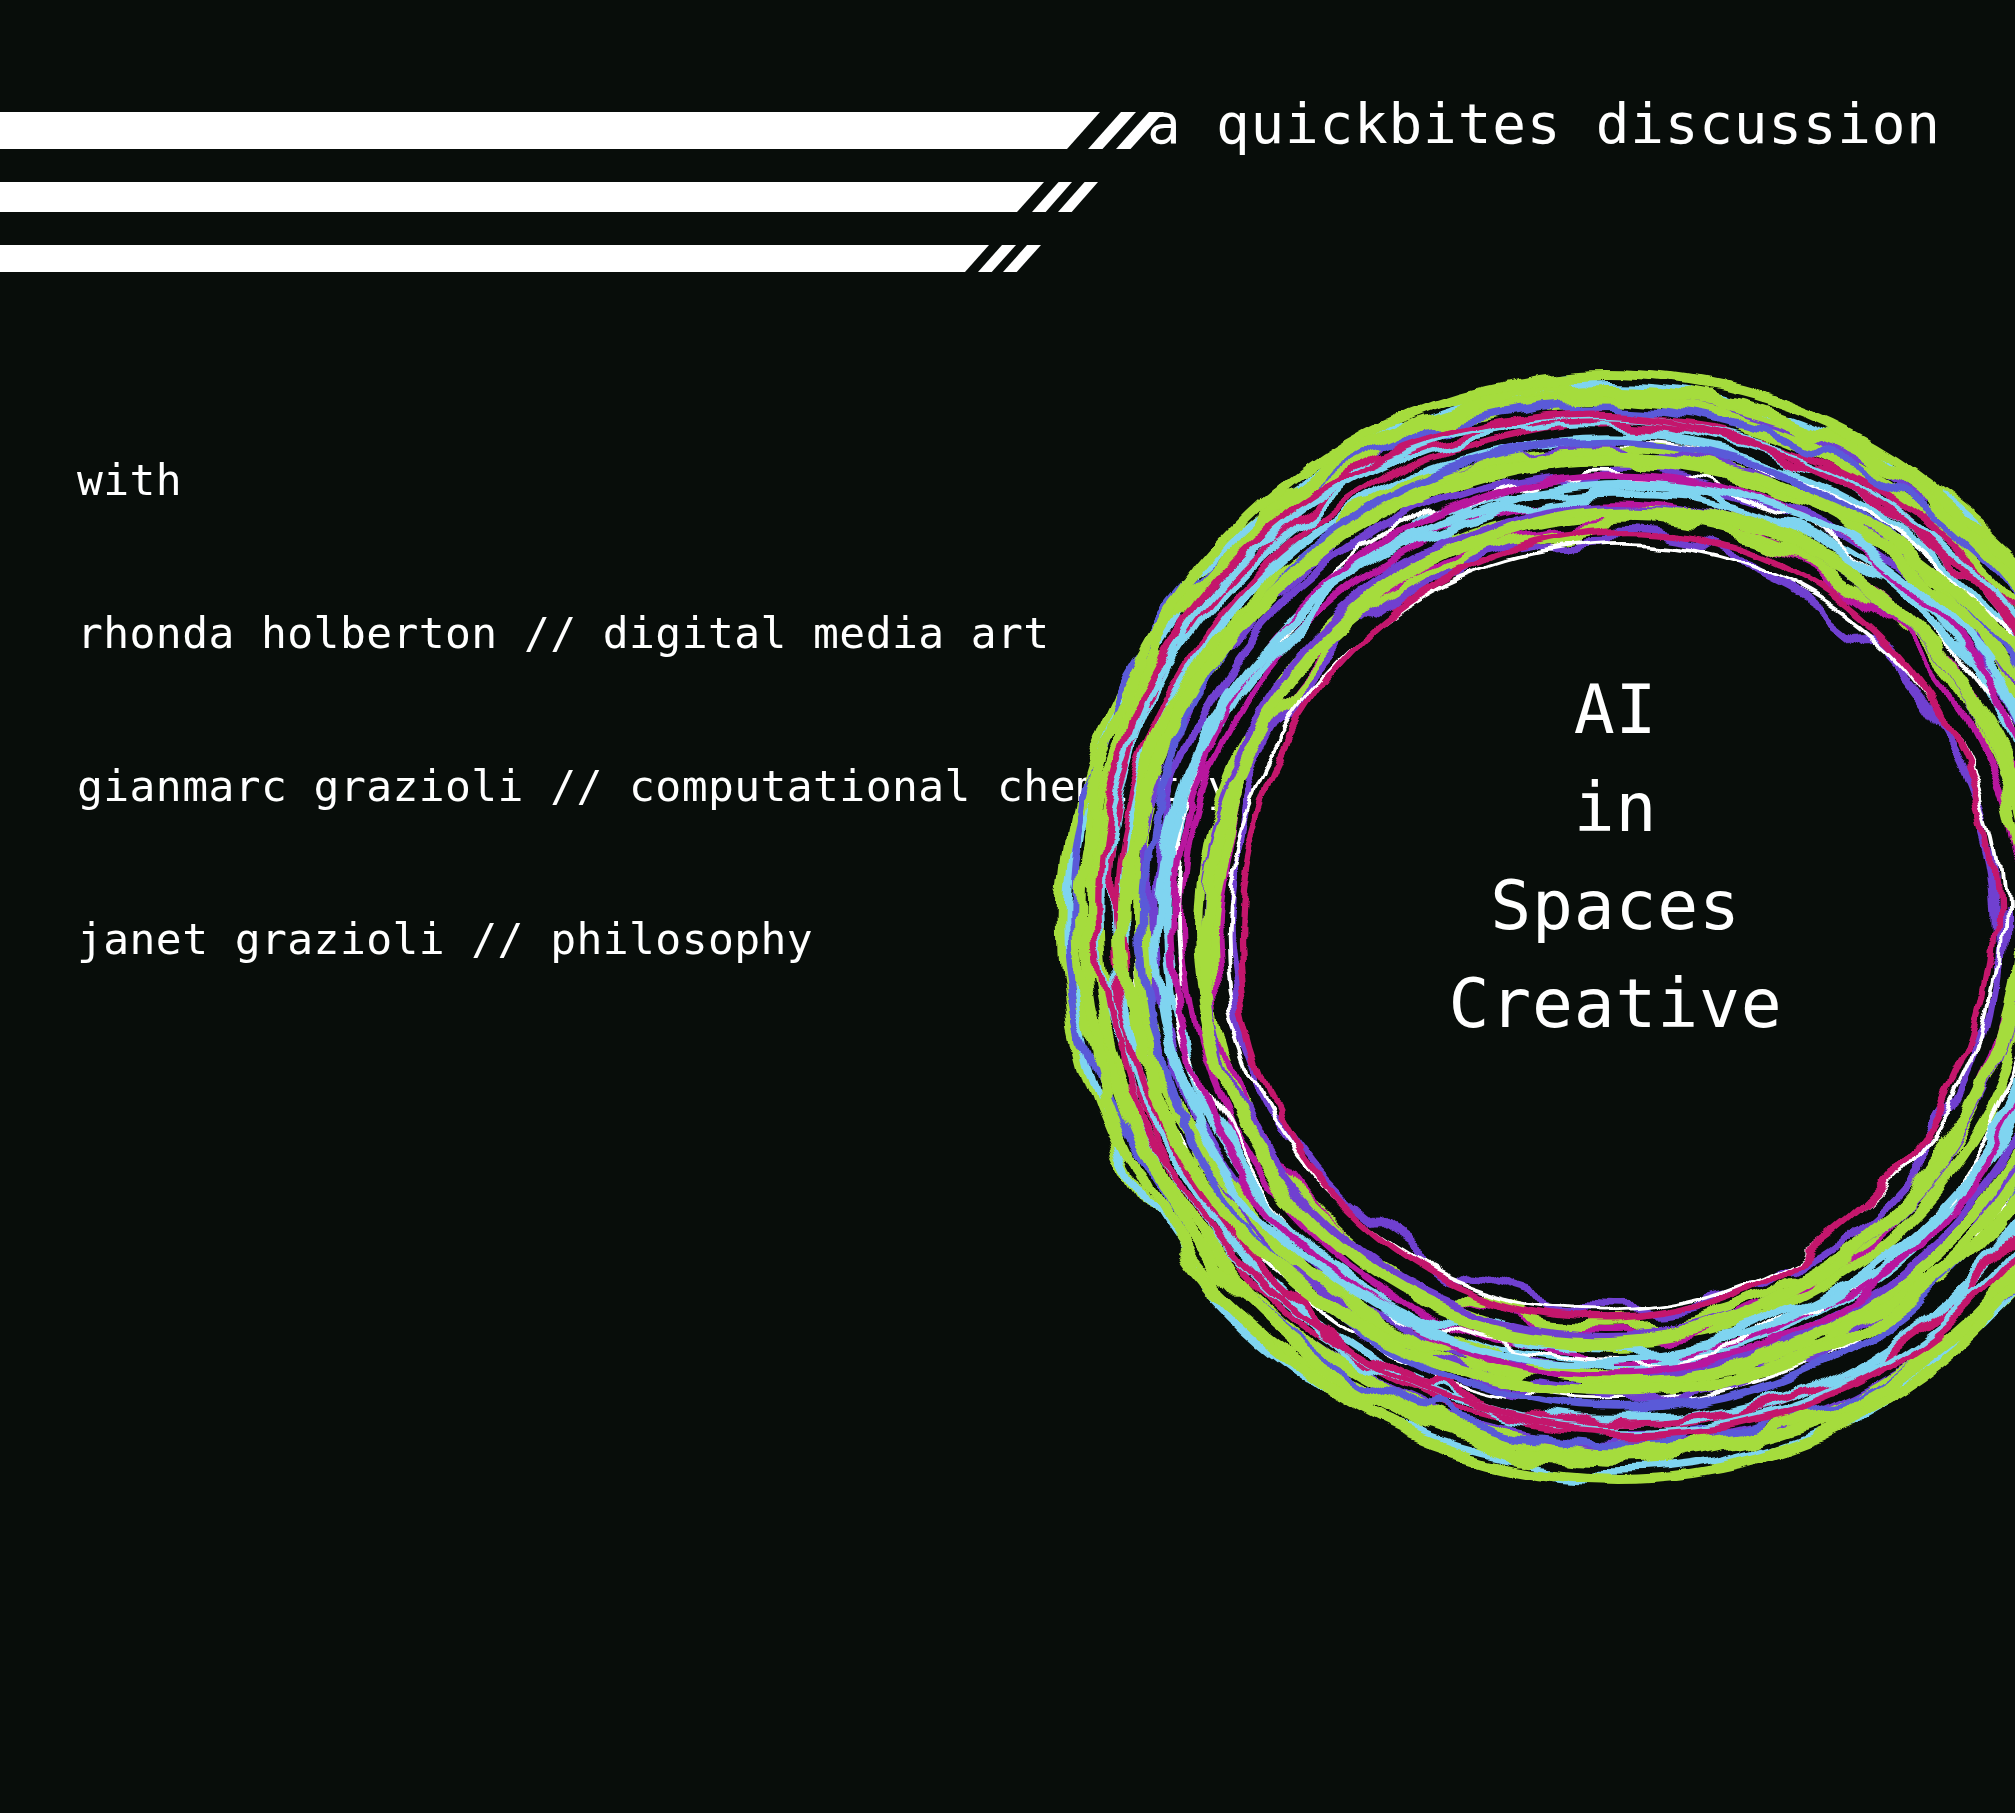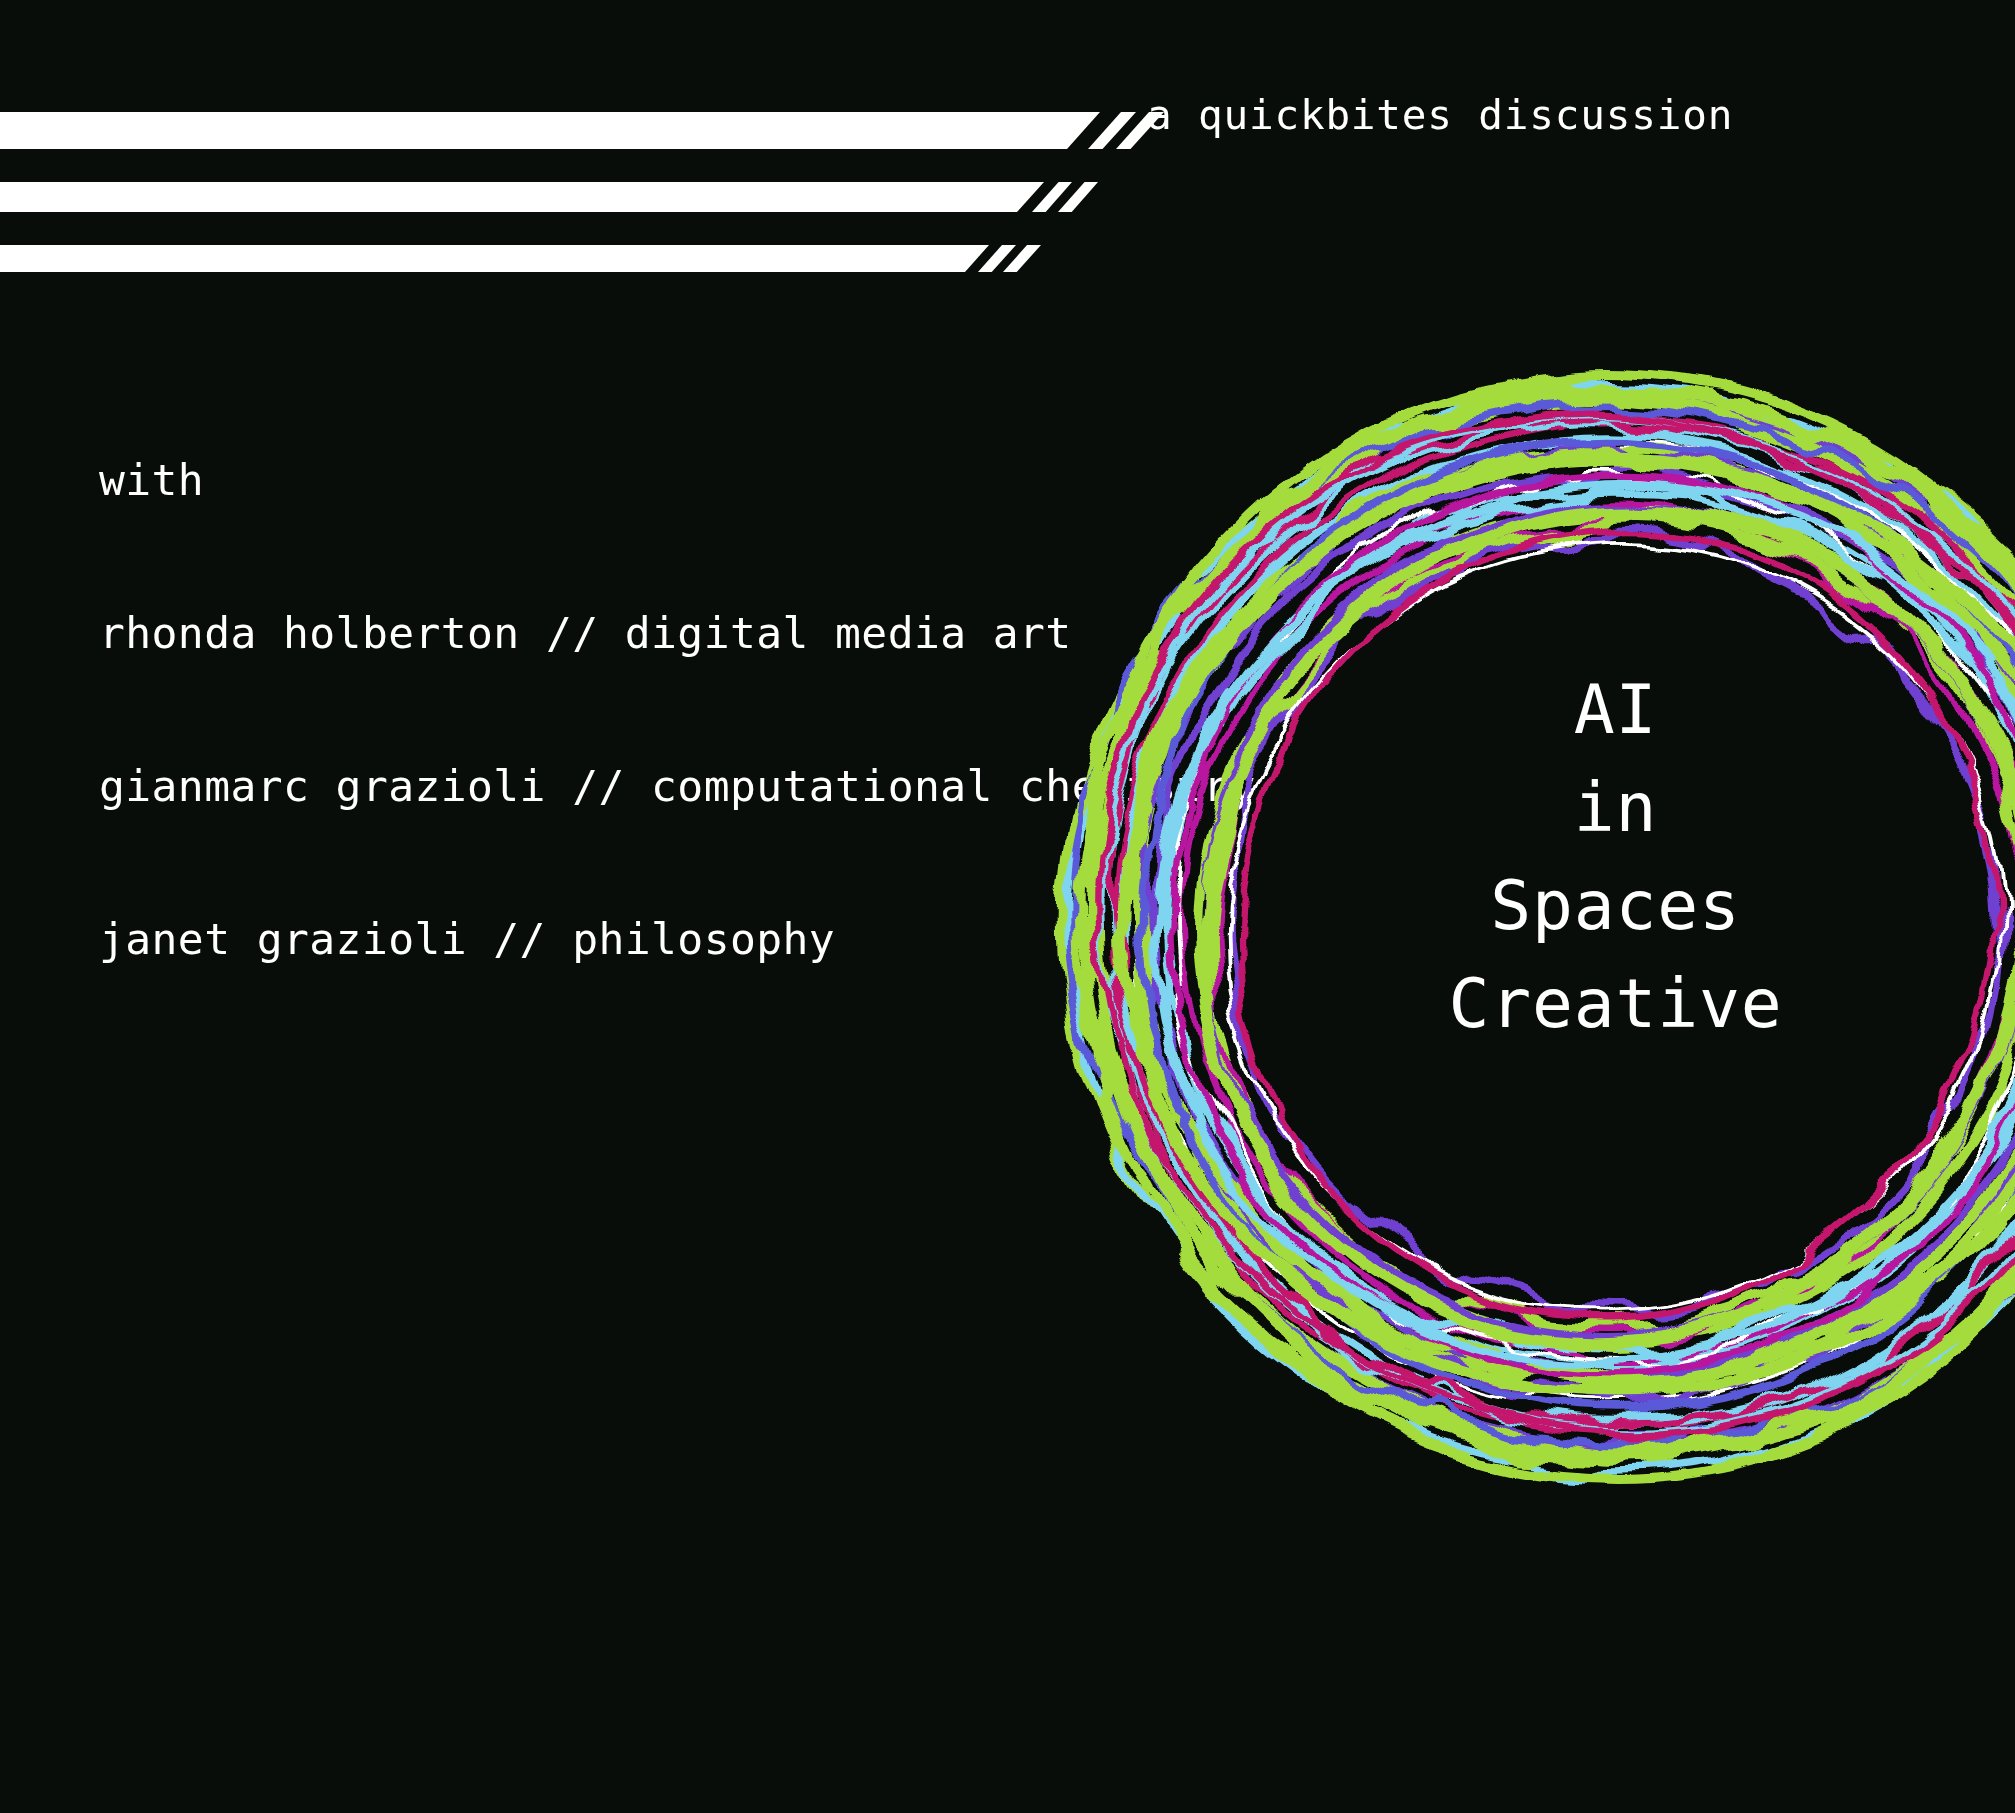--- a/index.html
+++ b/index.html
@@ -21,38 +21,38 @@
   }
   .bar-slash{
     position:absolute;top:0;
     background:#ffffff;
   }
 
   
   .headline{
     position:absolute;
     left:1147px;top:91px;
-    font-size:41px;
+    font-size:56px;
     letter-spacing:0.8px;
     color:#ffffff;
     white-space:nowrap;
     font-weight:400;
   }
 
   
   .speakers{
     position:absolute;
     left:77px;top:353px;
     color:#ffffff;
     font-size:43px;
     line-height:51px;
     letter-spacing:0.4px;
     white-space:pre;
   }
-  .speakers div{white-space:pre;margin-left:22px;}
+  .speakers div{white-space:pre;}
 
   
   .art-wrap{
     position:absolute;
     left:979px;top:290px;
     width:1269px;height:1269px;
   }
   .art-wrap svg{display:block;width:100%;height:100%;}
 
   

